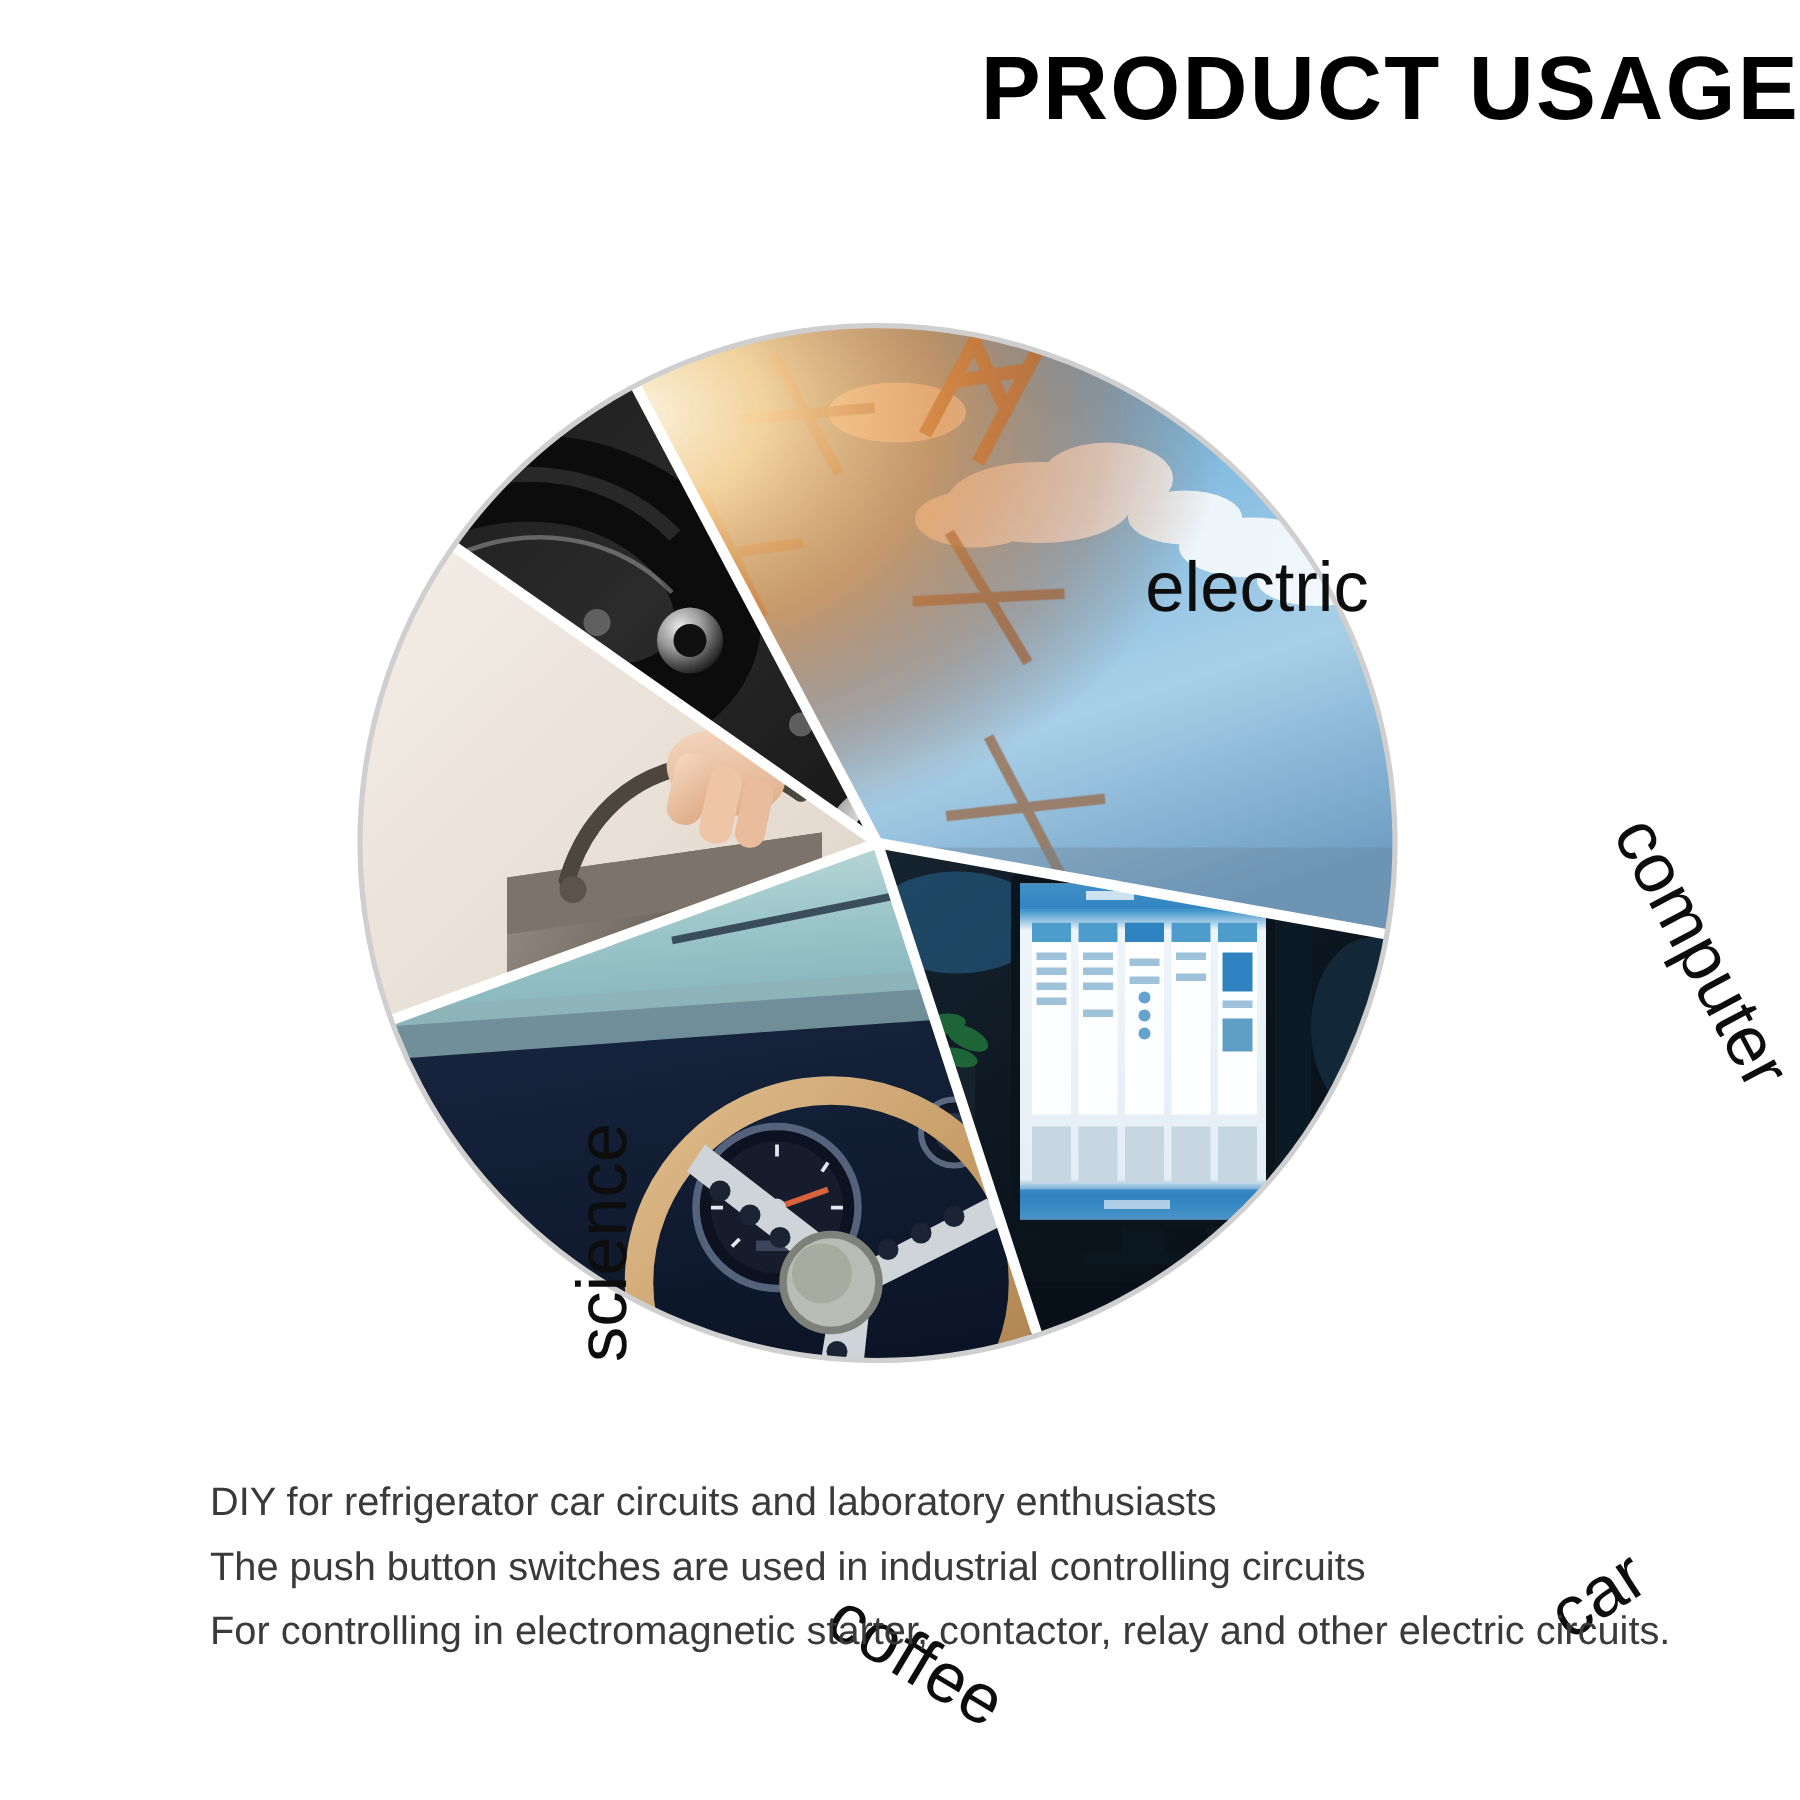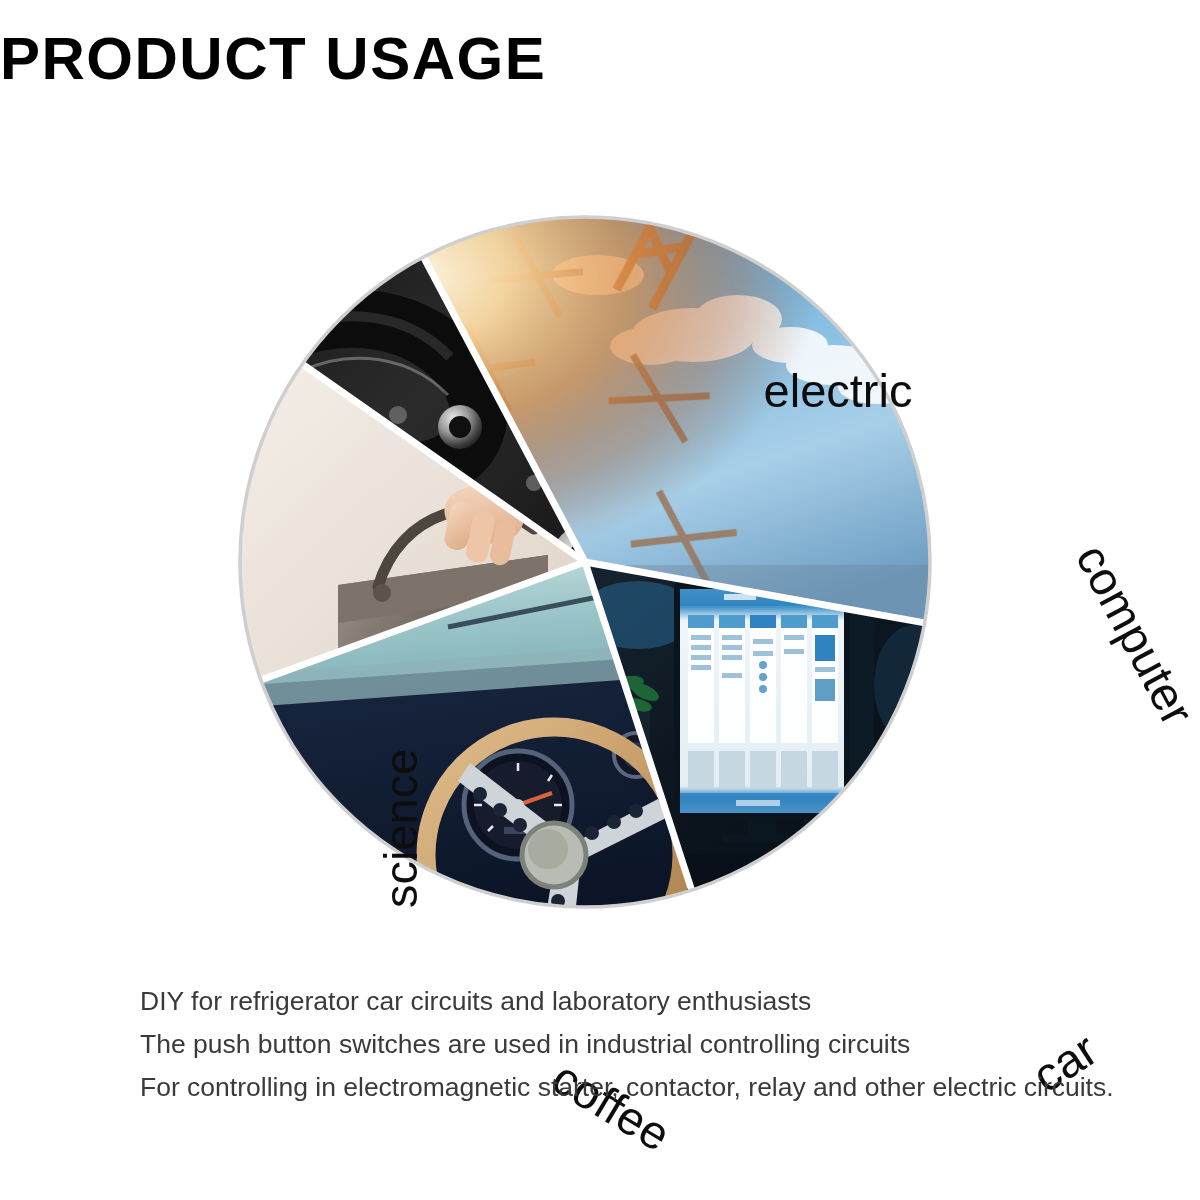--- a/index.html
+++ b/index.html
@@ -16,21 +16,21 @@
     font-family: "Liberation Sans", sans-serif;
     -webkit-font-smoothing: antialiased;
   }
 
   
   #page-title {
     position: absolute;
     left: 0;
     top: 26px;
     width: 1200px;
-    text-align: left;
+    text-align: right;
     font-family: "Liberation Sans", sans-serif;
     font-weight: 700;
     font-size: 60px;
     letter-spacing: 1.5px;
     color: #000000;
     line-height: 1.1;
     white-space: nowrap;
   }
 
   

